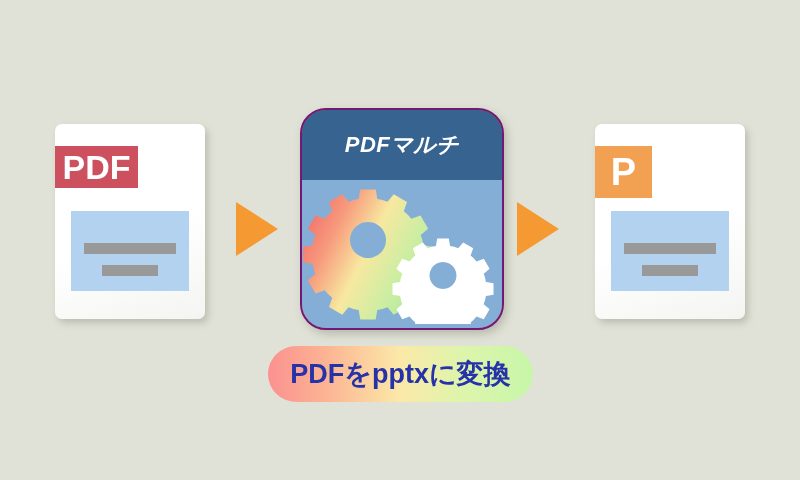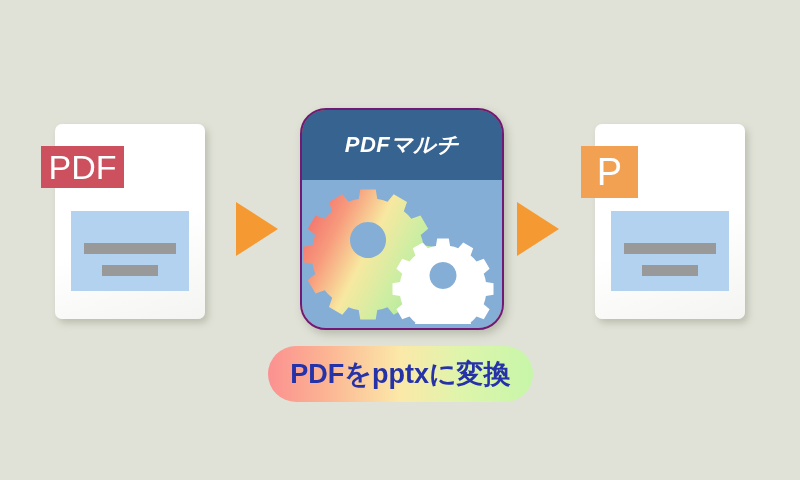--- a/index.html
+++ b/index.html
@@ -46,22 +46,23 @@
   }
   .doc-bar-1 { left: 13px; top: 32px; width: 92px; }
   .doc-bar-2 { left: 31px; top: 54px; width: 56px; }
 
   .badge {
     position: absolute;
     display: flex;
     align-items: center;
     justify-content: center;
     color: #ffffff;
-    font-weight: 400;
+    font-weight: 700;
     line-height: 1;
+    margin-left: 14px;
   }
   #badge-pdf {
     left: 41px;
     top: 146px;
     width: 83px;
     height: 42px;
     background: #cc505e;
     font-size: 34px;
     letter-spacing: 0px;
   }

